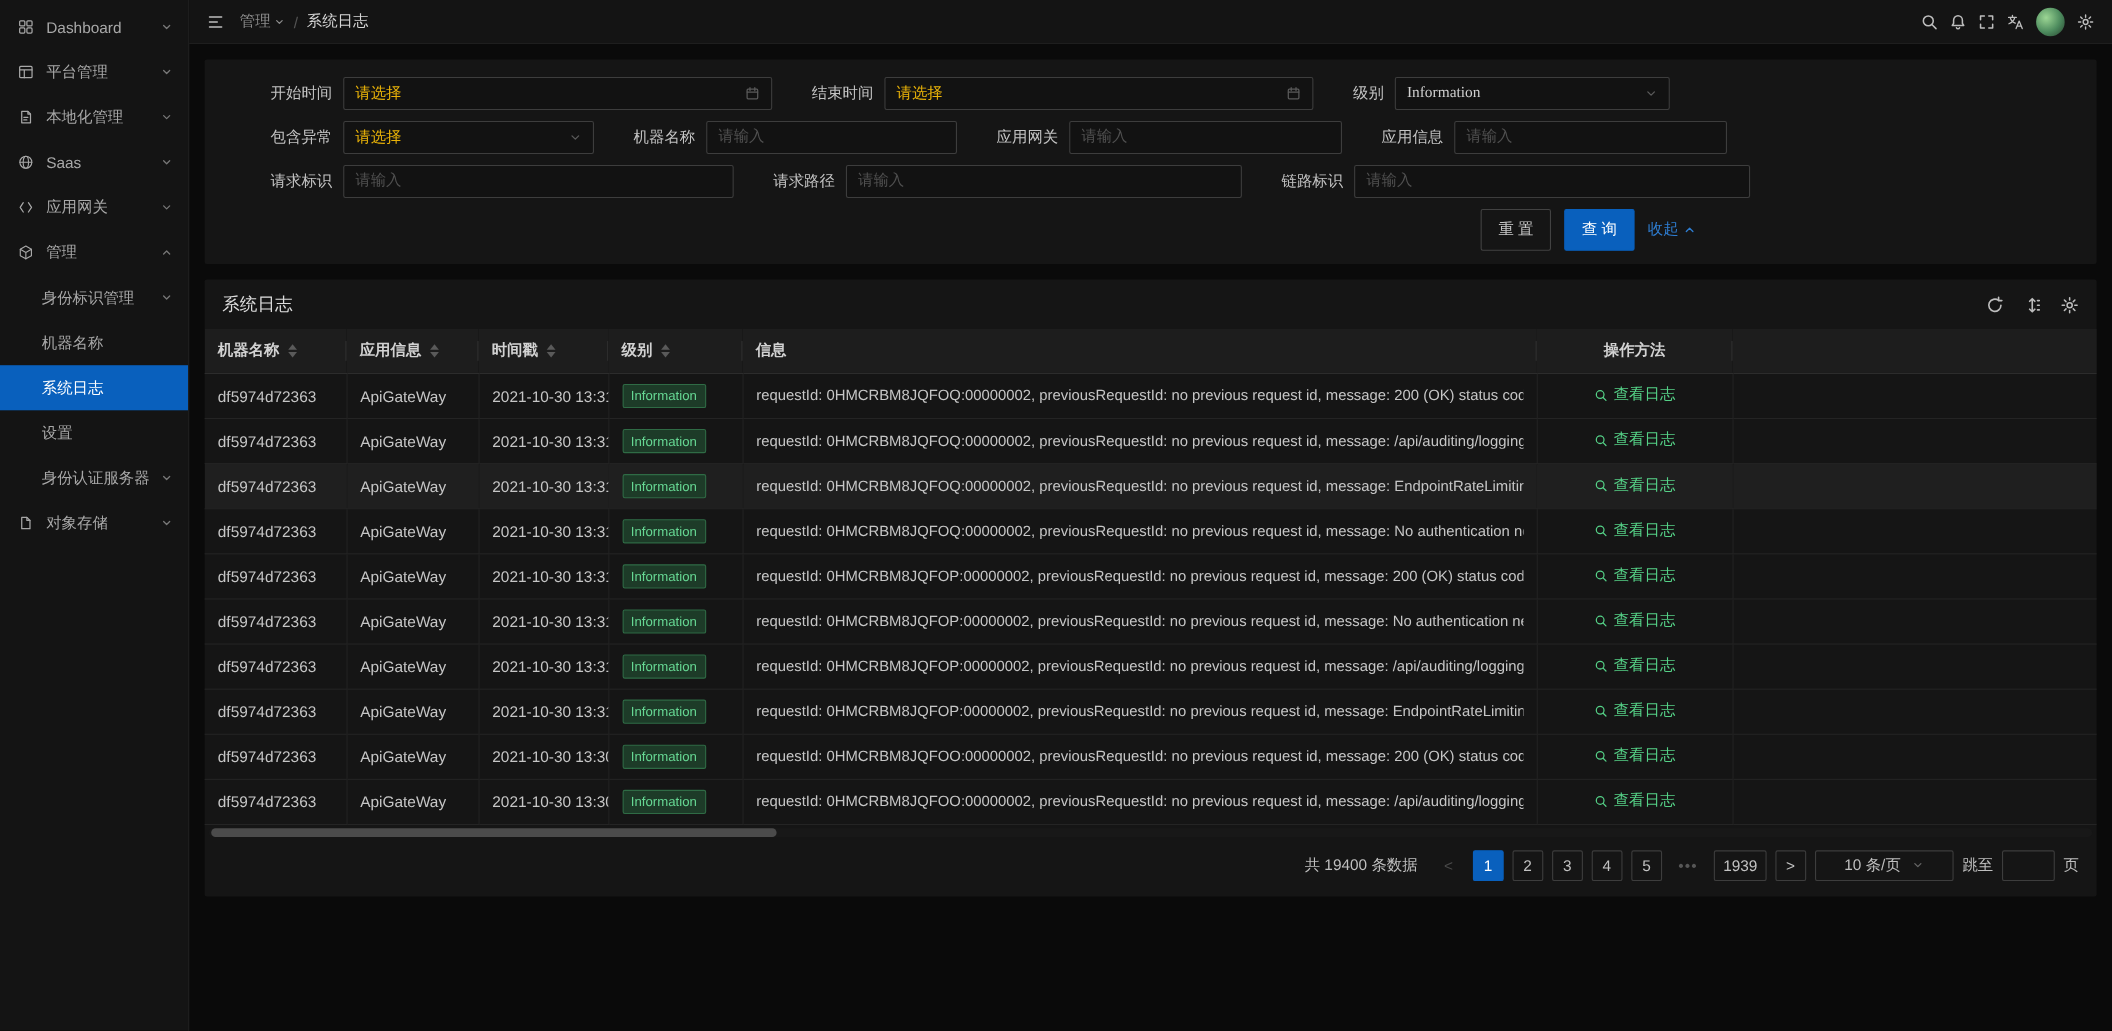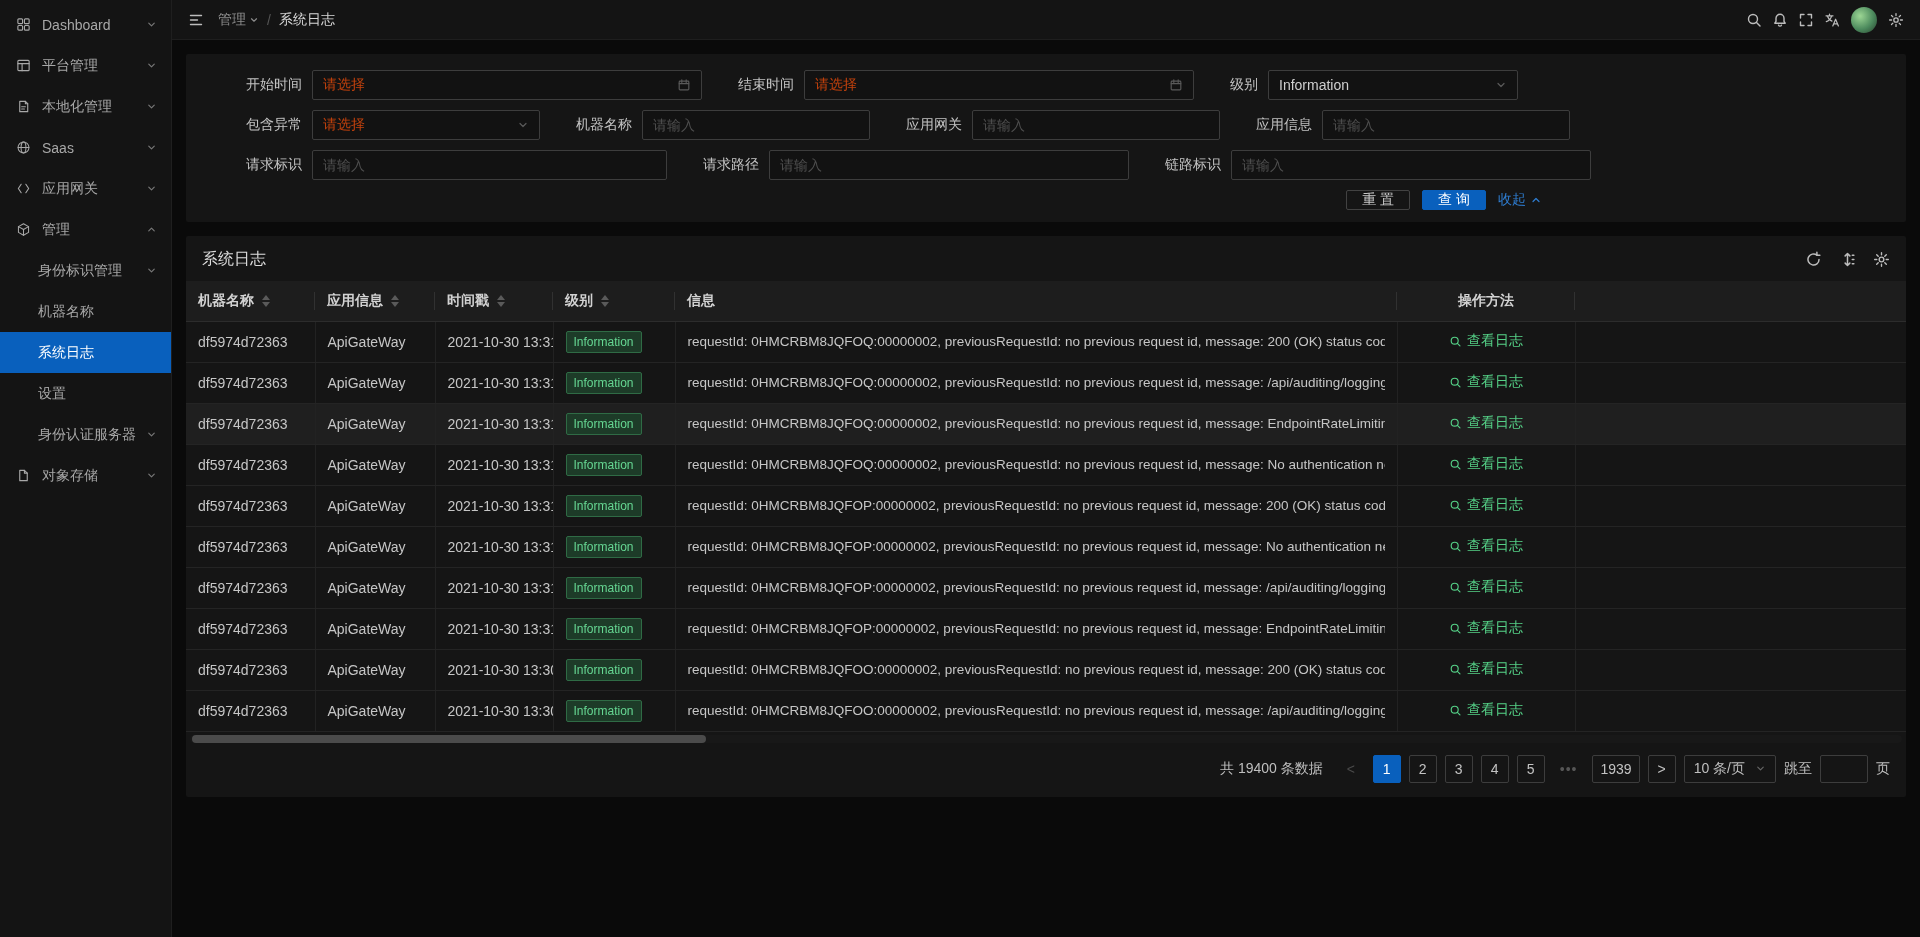--- a/index.html
+++ b/index.html
@@ -34,35 +34,35 @@
   .header-right { margin-left:auto; display:flex; align-items:center; gap:2px; }
   .avatar { width:26px; height:26px; border-radius:50%; margin:0 5px; cursor:pointer;
     background:radial-gradient(circle at 35% 35%, #9cd694, #4c8a5d 55%, #263f2d); }
 
   
   .content { flex:1; padding:14px; display:flex; flex-direction:column; gap:14px; overflow:hidden; }
   .panel { background:#151515; border-radius:2px; }
 
   
   .filter-panel { padding:16px 16px 12px; flex-shrink:0; }
-  .f-row { display:flex; align-items:flex-start; margin-bottom:10px; margin-left:44px; }
+  .f-row { display:flex; align-items:flex-start; margin-bottom:10px; margin-left:44px;font-family:Liberation Serif, serif; }
   .fld { display:flex; align-items:center; margin-right:36px; }
   .lbl { margin-right:10px; color:#c3c3c3; white-space:nowrap; }
   .ctl { height:30px; background:#121212; border:1px solid #3d3d3d; border-radius:2px;
     display:flex; align-items:center; padding:0 10px; color:#cfcfcf; font-size:14px; cursor:pointer; }
-  .ctl .ph { flex:1; color:#c2410c; }
+  .ctl .ph { flex:1; color:#eab308; }
   .ctl .val { flex:1; color:#cfcfcf; }
   .ctl-icon { display:flex; color:#5a5a5a; margin-left:8px; flex-shrink:0; }
   input.ctl { cursor:text; font-family:inherit; }
   input.ctl::placeholder { color:#4f4f4f; }
   .w390{width:390px;} .w250{width:250px;} .w228{width:228px;} .w248{width:248px;}
   .w355{width:355px;} .w360{width:360px;}
   .filter-actions { width:1340px; display:flex; justify-content:flex-end; align-items:center;
     gap:12px; margin-top:4px; }
-  .btn { height:20px; padding:0 15px; border:1px solid #424242; border-radius:2px;
+  .btn { height:38px; padding:0 15px; border:1px solid #424242; border-radius:2px;
     background:transparent; color:#c9c9c9; font-size:14px; cursor:pointer; font-family:inherit; }
   .btn.primary { background:#0960bd; border-color:#0960bd; color:#fff; }
   .collapse-link { display:flex; align-items:center; gap:4px; color:#2e7dd1; cursor:pointer; }
   .collapse-link .chev-up svg { transform:rotate(180deg); }
 
   
   .table-panel { display:flex; flex-direction:column; padding-bottom:4px; }
   .panel-head { display:flex; align-items:center; padding:13px 16px 11px; }
   .panel-head h3 { font-size:16px; font-weight:500; color:#dcdcdc; }
   .tools { margin-left:auto; display:flex; gap:17px; color:#bdbdbd; }
@@ -99,21 +99,21 @@
   .pagination { display:flex; align-items:center; justify-content:flex-end; gap:8px;
     padding:12px 16px 10px; color:#bfbfbf; }
   .pg-total { margin-right:6px; }
   .pg-btn { min-width:28px; height:28px; display:inline-flex; align-items:center; justify-content:center;
     padding:0 7px; border:1px solid #3d3d3d; border-radius:2px; background:transparent;
     color:#c3c3c3; font-size:14px; cursor:pointer; font-family:inherit; }
   .pg-btn.active { background:#0960bd; border-color:#0960bd; color:#fff; }
   .pg-btn.ellipsis { border:none; color:#565656; letter-spacing:1px; }
   .pg-btn.prev { border:none; color:#4a4a4a; }
   .pg-size { height:28px; border:1px solid #3d3d3d; border-radius:2px; display:flex;
-    align-items:center; gap:10px; padding:0 9px; cursor:pointer;text-align:center; }
+    align-items:center; gap:10px; padding:0 26px; cursor:pointer;text-align:center; }
   .pg-size .caret { display:flex; color:#666; }
   .pg-jump { display:flex; align-items:center; gap:8px; }
   .pg-jump input { width:48px; height:28px; background:transparent; border:1px solid #3d3d3d;
     border-radius:2px; color:#c9c9c9; padding:0 8px; font-family:inherit; }
 </style>
 </head>
 <body>
 
 <div class="app">
 

